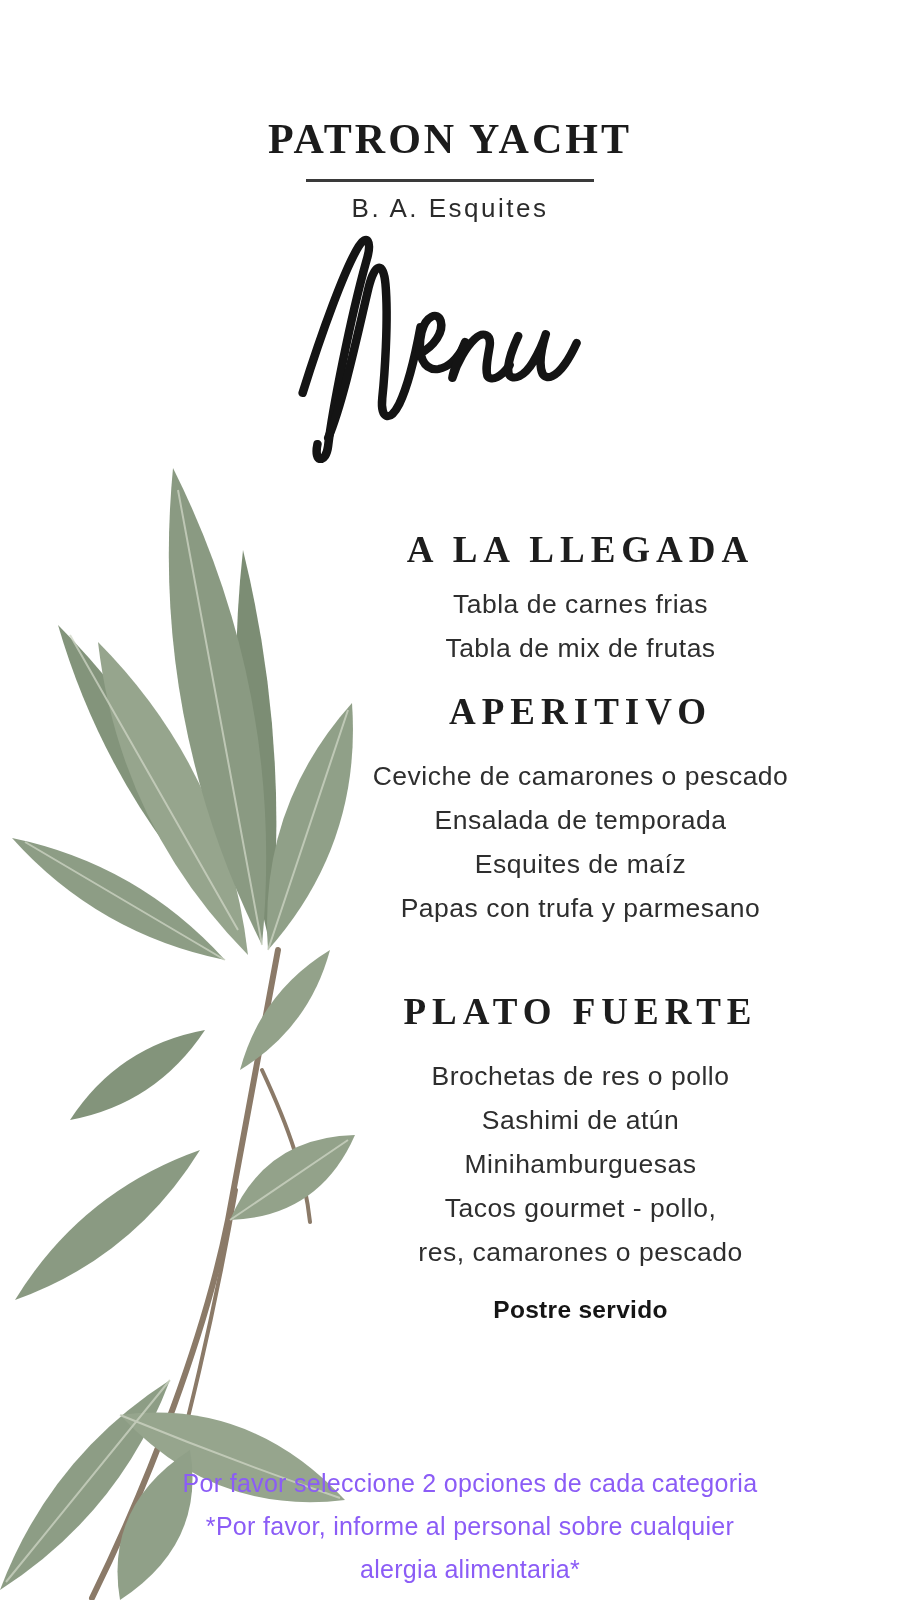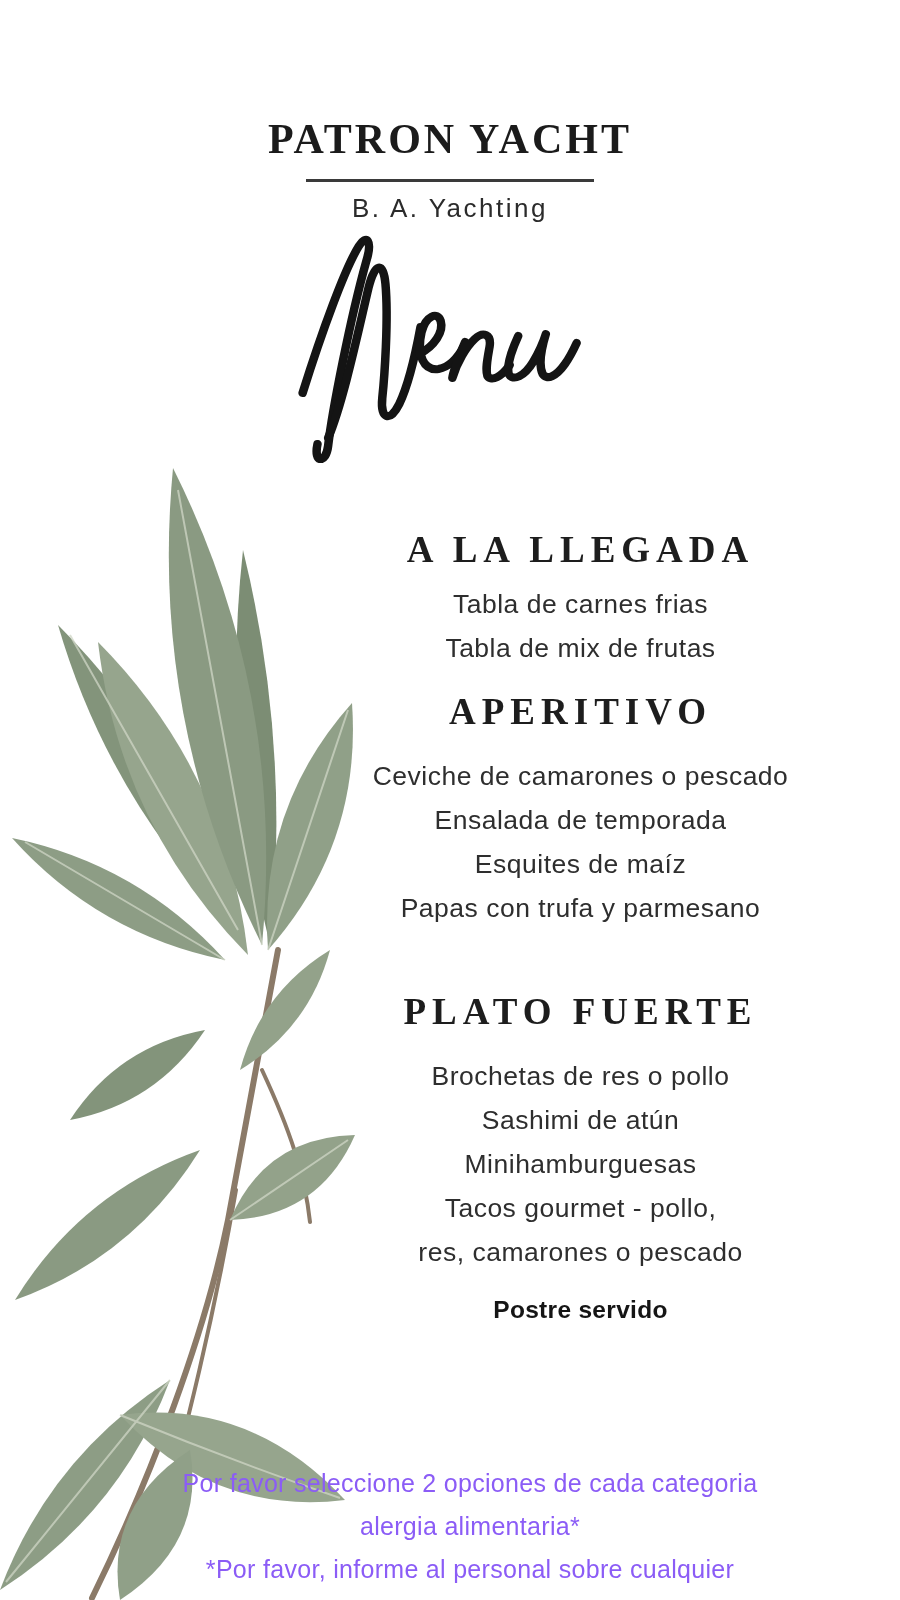--- a/index.html
+++ b/index.html
@@ -67,21 +67,21 @@
     <path d="M 170,950 Q 50,1027 0,1160 Q 120,1083 170,950 Z" fill="#8d9d85"></path>
     <path d="M 120,985 Q 214,1086 345,1070 Q 250,968 120,985 Z" fill="#96a58d"></path>
     <path d="M 190,1020 Q 104,1076 120,1170 Q 206,1114 190,1020 Z" fill="#90a088"></path>
 
     <path d="M 262,515 L 178,60 M 238,500 L 70,205 M 225,530 L 25,412 M 230,790 L 348,710 M 120,985 Q 230,1030 340,1068 M 170,950 L 6,1152 M 268,520 L 348,280" fill="none" stroke="#cfd6c6" stroke-width="2" opacity="0.75"></path>
   </svg>
 
   <header class="header">
     <h1 class="brand">PATRON YACHT</h1>
     <div class="rule" style="background: rgb(58, 58, 58);"></div>
-    <div class="subbrand">B. A. Yachting</div>
+    <div class="subbrand">B. A. Esquites</div>
 
     <svg class="script-svg" viewBox="0 0 290 235" preserveAspectRatio="none" role="img" aria-label="Menu">
       <g fill="none" stroke="#141414" stroke-width="8" stroke-linecap="round" stroke-linejoin="round">
         <path d="M 10,165 C 28,104 50,40 63,18 C 70,6 76,12 70,33 C 55,90 38,182 34,218 C 32,236 20,236 24,216"></path>
         <path d="M 34,210 C 48,175 62,105 72,60 C 78,34 86,33 88,56 C 91,92 87,150 85,170 C 83,191 92,195 101,176 C 110,156 117,122 121,99"></path>
         <path d="M 120,126 C 134,118 143,104 140,93 C 137,83 126,88 122,104 C 117,127 124,143 138,141 C 148,139 156,130 162,118"></path>
         <path d="M 163,114 C 157,129 152,142 151,150 C 155,135 164,119 172,111 C 180,103 188,106 186,119 C 184,131 182,141 184,148 C 188,154 197,149 205,137"></path>
         <path d="M 213,108 C 207,122 202,137 204,146 C 208,154 219,148 227,134 C 233,123 237,113 239,106 C 235,120 232,137 236,146 C 240,153 249,148 257,136 C 261,130 265,122 268,115"></path>
       </g>
     </svg>
@@ -115,17 +115,17 @@
           <li class="menu-item">Tacos gourmet - pollo,</li>
           <li class="menu-item">res, camarones o pescado</li>
         </ul>
     </section>
   </main>
 
   <div class="dessert-note">Postre servido</div>
 
   <footer class="footer">
     <div class="footer-line">Por favor seleccione 2 opciones de cada categoria</div>
+    <div class="footer-line">*Por favor, informe al personal sobre cualquier</div>
     <div class="footer-line">alergia alimentaria*</div>
-    <div class="footer-line">*Por favor, informe al personal sobre cualquier</div>
   </footer>
 
 </div>
 
 </body></html>

